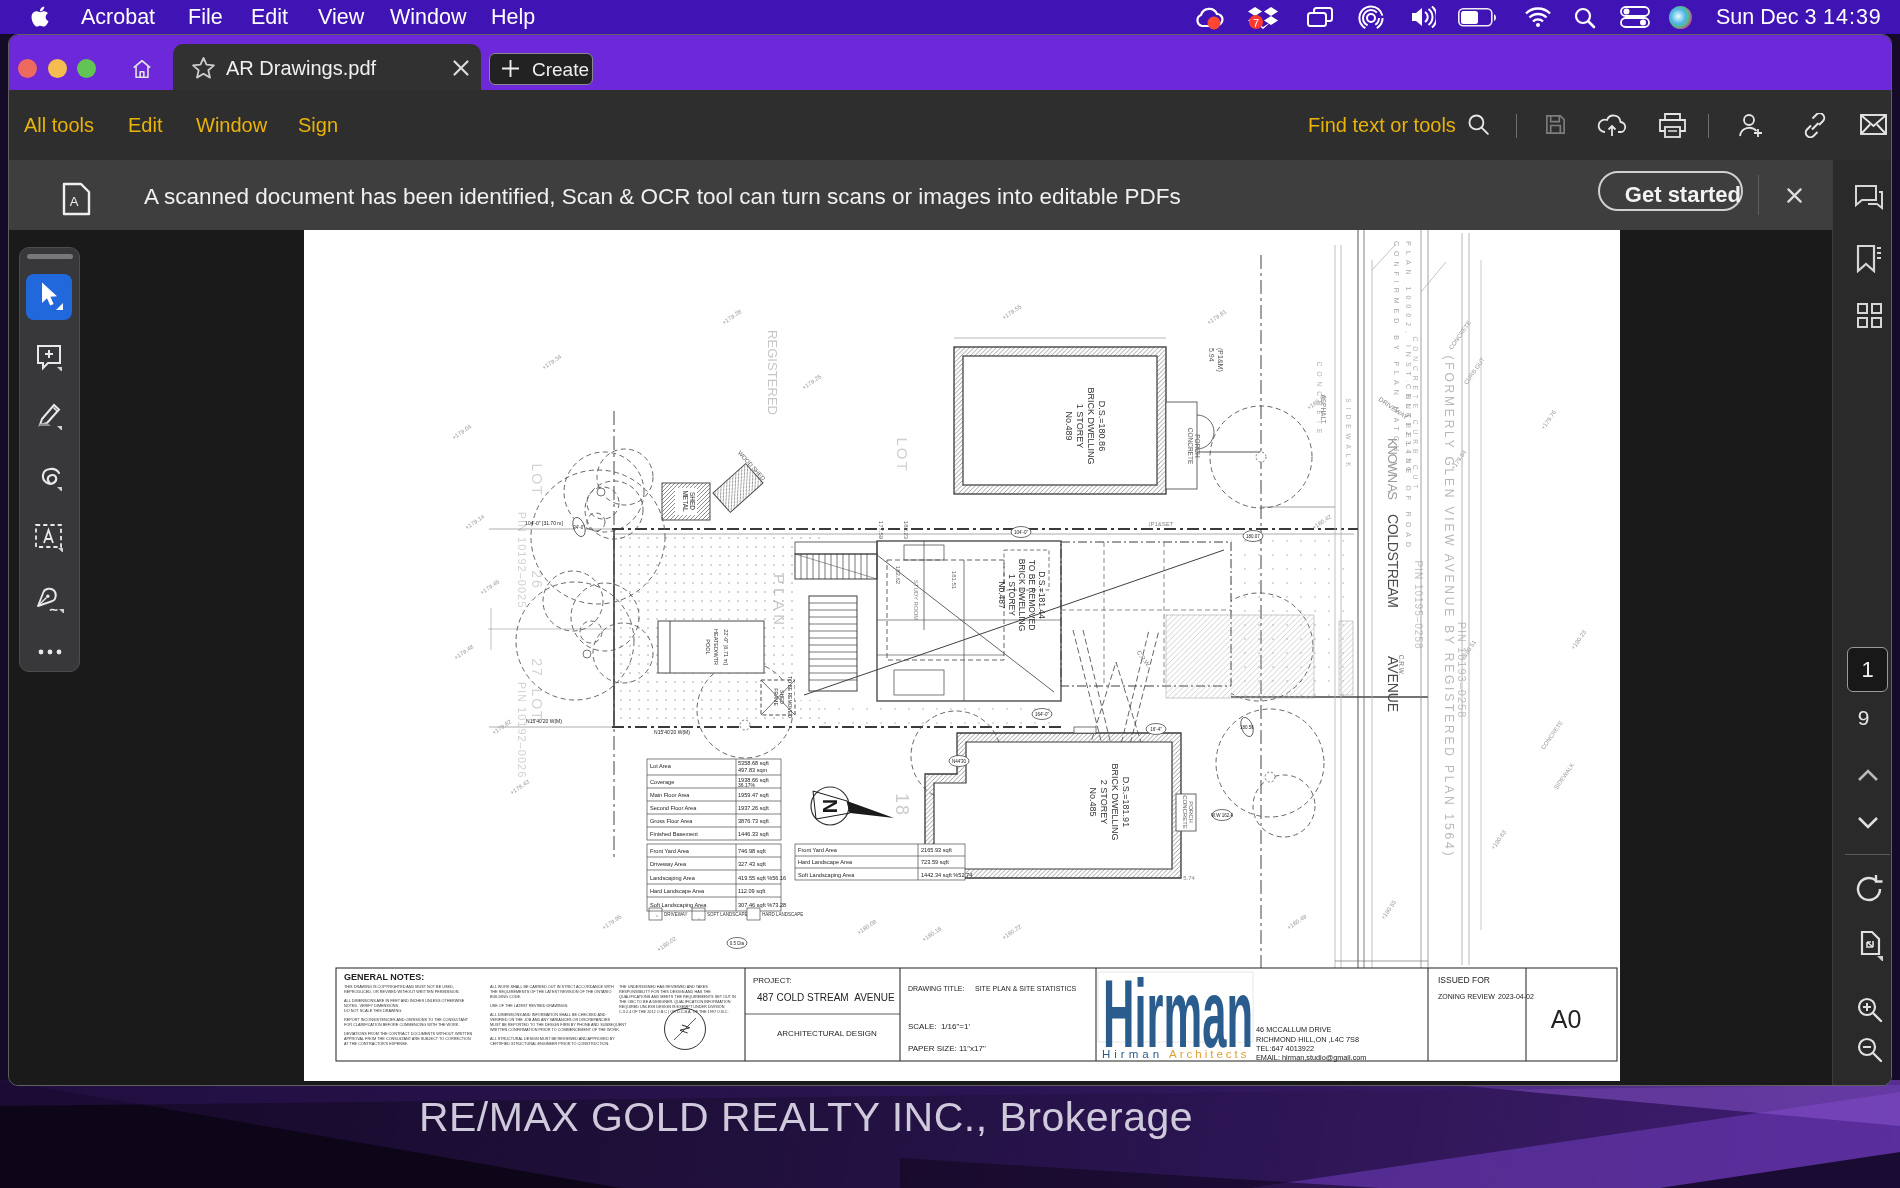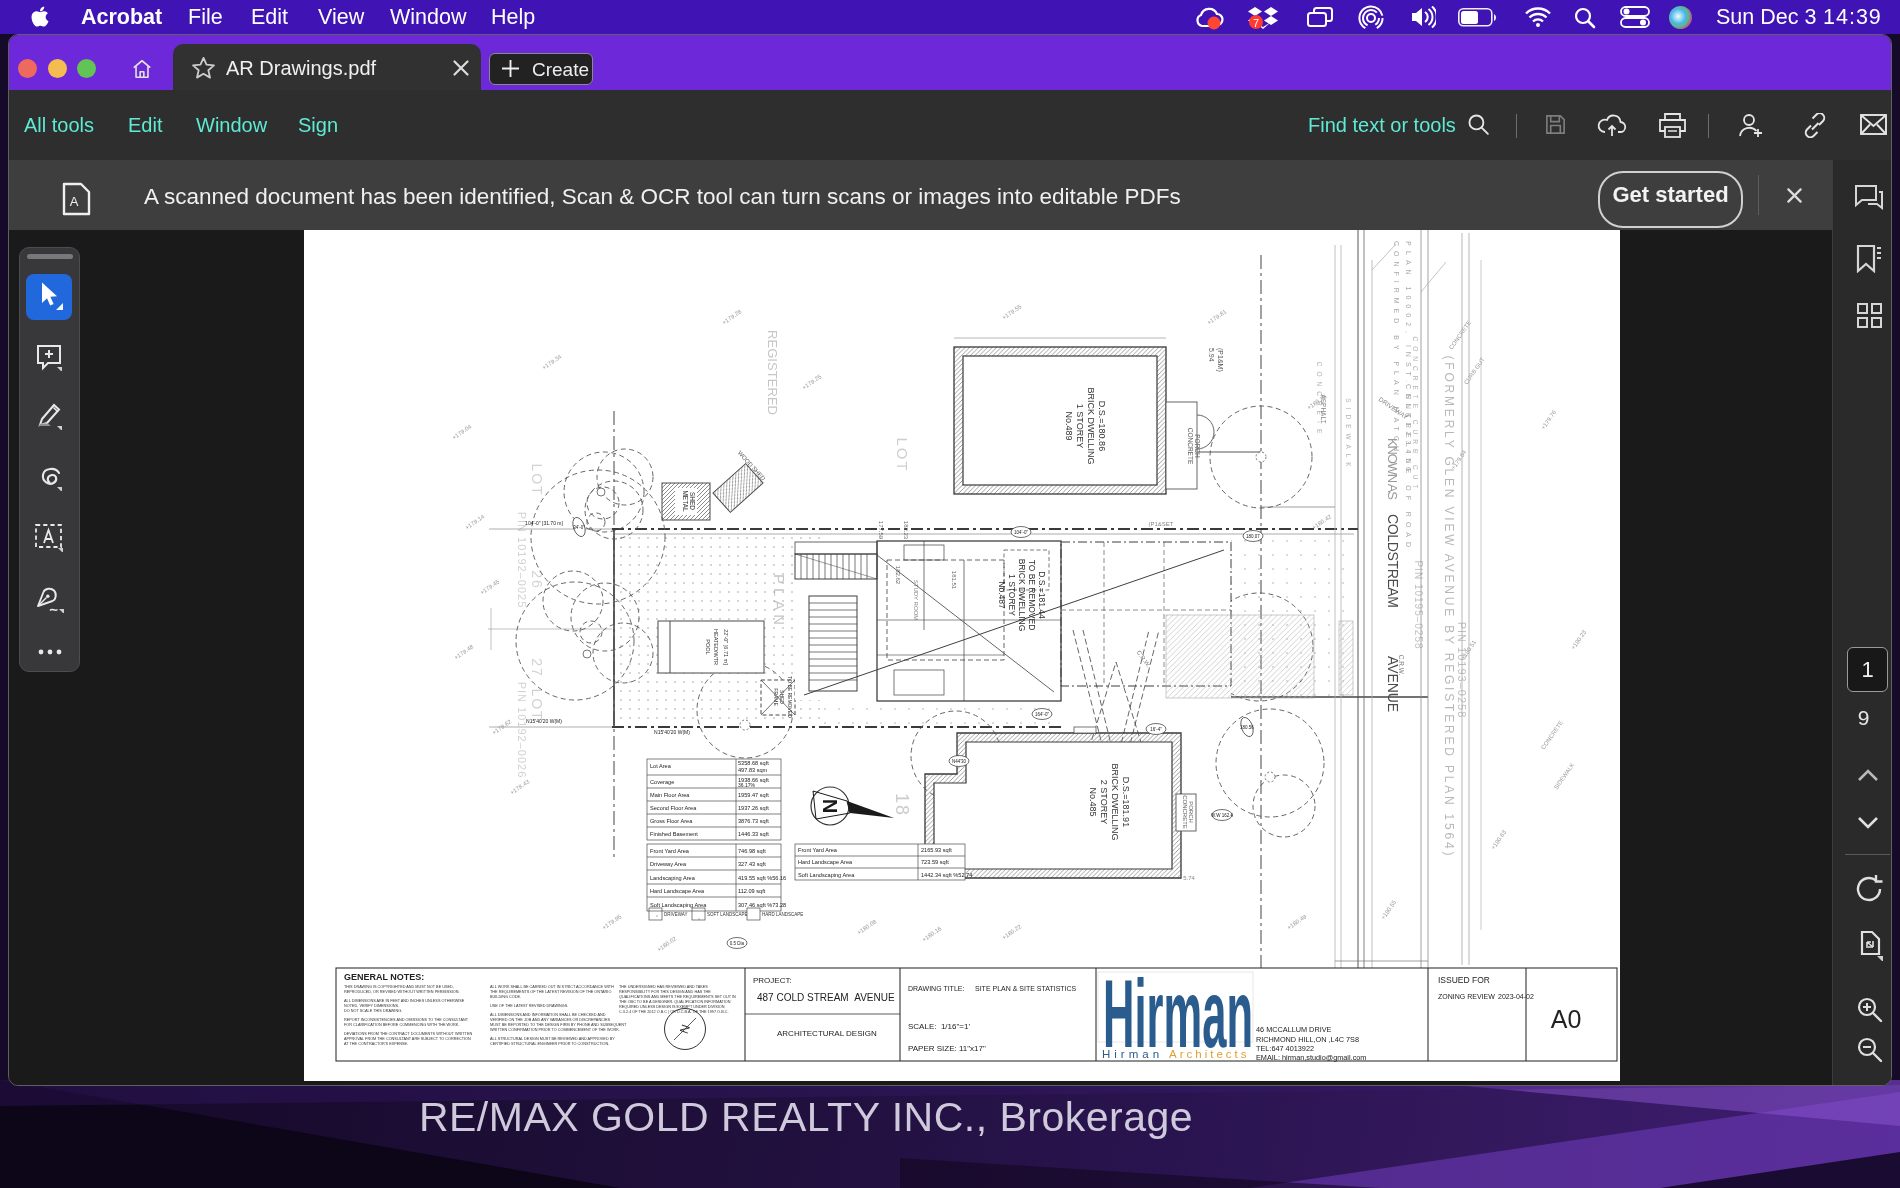--- a/index.html
+++ b/index.html
@@ -11,21 +11,21 @@
   #wallband { left:0; top:1080px; width:1900px; height:108px;
     background:linear-gradient(100deg,#150928 0%,#20103c 40%,#2a1450 62%,#35195f 80%,#3f1d75 100%); }
   
   #menubar { left:0; top:0; width:1900px; height:34px; background:#4013b4; color:#fff; }
   #menubar .mi { position:absolute; top:0; height:34px; line-height:34px; font-size:21.5px; }
   
   #win { left:8px; top:34px; width:1884px; height:1052px; background:#1c1c1c; border-radius:10px; border:1px solid #606060; overflow:hidden; }
   #tabbar { left:0; top:0; width:1884px; height:55px; background:#6d28d9; }
   .tl { position:absolute; top:23.5px; width:19px; height:19px; border-radius:50%; }
   #toolbar { left:0; top:55px; width:1884px; height:70px; background:#2e2e2e; }
-  #toolbar .ti { position:absolute; color:#5eead4; font-size:20px; }
+  #toolbar .ti { position:absolute; color:#eab308; font-size:20px; }
   #notif { left:0; top:125px; width:1823px; height:70px; background:#3e3e3e; color:#f0f0f0; }
   #canvas { left:0; top:195px; width:1823px; height:857px; background:#1a1a1a; }
   #page { left:295px; top:0px; width:1316px; height:851px; background:#fff; }
   #lpanel { left:10px; top:17px; width:61px; height:425px; background:#38383b; border:1px solid #4d4d50; border-radius:10px; }
   #rside { left:1823px; top:125px; width:61px; height:927px; background:#2a2a2a; border-left:1px solid #3c3c3c; }
   svg { display:block; }
   .ic { position:absolute; }
   #remax { left:0; top:1094px; width:1612px; text-align:center; color:#cfc9dc; font-size:41px; letter-spacing:0.5px; }
 </style>
 </head>
@@ -40,21 +40,21 @@
     <polygon points="900,78 1380,108 900,108" fill="#12071f" opacity="0.6"></polygon>
     <polygon points="0,0 1900,0 1900,5 0,26" fill="#3a1a6e" opacity="0.35"></polygon>
   </svg>
 </div>
 <div class="abs" id="remax">RE/MAX GOLD REALTY INC., Brokerage</div>
 
 <div class="abs" id="menubar">
   <svg class="ic" style="left:30px;top:5px" width="20" height="23" viewBox="0 0 384 512">
       <path fill="#fff" d="M318.7 268.7c-.2-36.7 16.4-64.4 50-84.8-18.8-26.9-47.2-41.7-84.7-44.6-35.5-2.8-74.3 20.7-88.5 20.7-15 0-49.4-19.7-76.4-19.7C63.3 141.2 4 184.8 4 273.5c0 26.2 4.8 53.3 14.4 81.2 12.8 36.7 59 126.7 107.2 125.2 25.2-.6 43-17.9 75.8-17.9 31.8 0 48.3 17.9 76.4 17.9 48.6-.7 90.4-82.5 102.6-119.3-65.2-30.7-61.7-90-61.7-91.9zm-56.6-164.2c27.3-32.4 24.8-61.9 24-72.5-24.1 1.4-52 16.4-67.9 34.9-17.5 19.8-27.8 44.3-25.6 71.9 26.1 2 49.9-11.4 69.5-34.3z"></path>
     </svg>
-  <div class="mi" style="left:81px;font-weight:bold;">Acrobat</div>
+  <div class="mi" style="left:81px;font-weight:normal;">Acrobat</div>
   <div class="mi" style="left:188px;">File</div>
   <div class="mi" style="left:251px;">Edit</div>
   <div class="mi" style="left:318px;">View</div>
   <div class="mi" style="left:390px;">Window</div>
   <div class="mi" style="left:491px;">Help</div>
   <svg class="ic" style="left:1190px;top:6px" width="38" height="24" viewBox="0 0 38 24">
     <path d="M27 19a5.5 5.5 0 0 0 0-11 8.5 8.5 0 0 0-16 1A5.8 5.8 0 0 0 12 20h14" fill="none" stroke="#fff" stroke-width="2.2"></path>
     <circle cx="24" cy="17" r="6.5" fill="#ff4633"></circle>
   </svg>
   <svg class="ic" style="left:1246px;top:6px" width="34" height="24" viewBox="0 0 34 24">
@@ -163,21 +163,21 @@
         <rect x="1" y="1" width="25" height="19" fill="none" stroke="#e5e5e5" stroke-width="1.9"></rect>
         <path d="M1.5 1.5 13.5 12 25.5 1.5M1.5 19.5 10 10.5M25.5 19.5 17 10.5" fill="none" stroke="#e5e5e5" stroke-width="1.9"></path>
       </svg>
   </div>
   <div class="abs" id="notif">
     <svg class="ic" style="left:52px;top:22px" width="31" height="34" viewBox="0 0 31 34">
         <path d="M3 2h17l8 8v22H3z" fill="none" stroke="#efefef" stroke-width="2.4" stroke-linejoin="round"></path>
         <text x="13" y="24" font-size="13" fill="#efefef" text-anchor="middle" font-family="Liberation Sans">A</text>
       </svg>
     <div class="abs" style="left:135px;top:24px;font-size:22.5px;">A scanned document has been identified, Scan &amp; OCR tool can turn scans or images into editable PDFs</div>
-    <div class="abs" style="left:1589px;top:11px;width:145px;height:57px;border:2px solid #d0d0d0;border-radius:25px;text-align:center;line-height:44px;font-size:22px;font-weight:bold;color:#f2f2f2;">Get started</div>
+    <div class="abs" style="left:1589px;top:11px;width:145px;height:40px;border:2px solid #d0d0d0;border-radius:25px;text-align:right;line-height:44px;font-size:22px;font-weight:bold;color:#f2f2f2;">Get started</div>
     <div class="abs" style="left:1749px;top:15px;width:1px;height:40px;background:#5e5e5e;"></div>
     <svg class="ic" style="left:1777px;top:27px" width="17" height="17" viewBox="0 0 18 18">
         <path d="M2.5 2.5 15.5 15.5M15.5 2.5 2.5 15.5" stroke="#ddd" stroke-width="2.4" stroke-linecap="round"></path>
       </svg>
   </div>
   <div class="abs" id="canvas">
     <div class="abs" id="page">
 <svg width="1316" height="851" viewBox="0 0 1316 851" font-family="Liberation Sans, sans-serif">
 <defs>
 <pattern id="hb" width="4.5" height="4.5" patternUnits="userSpaceOnUse">

